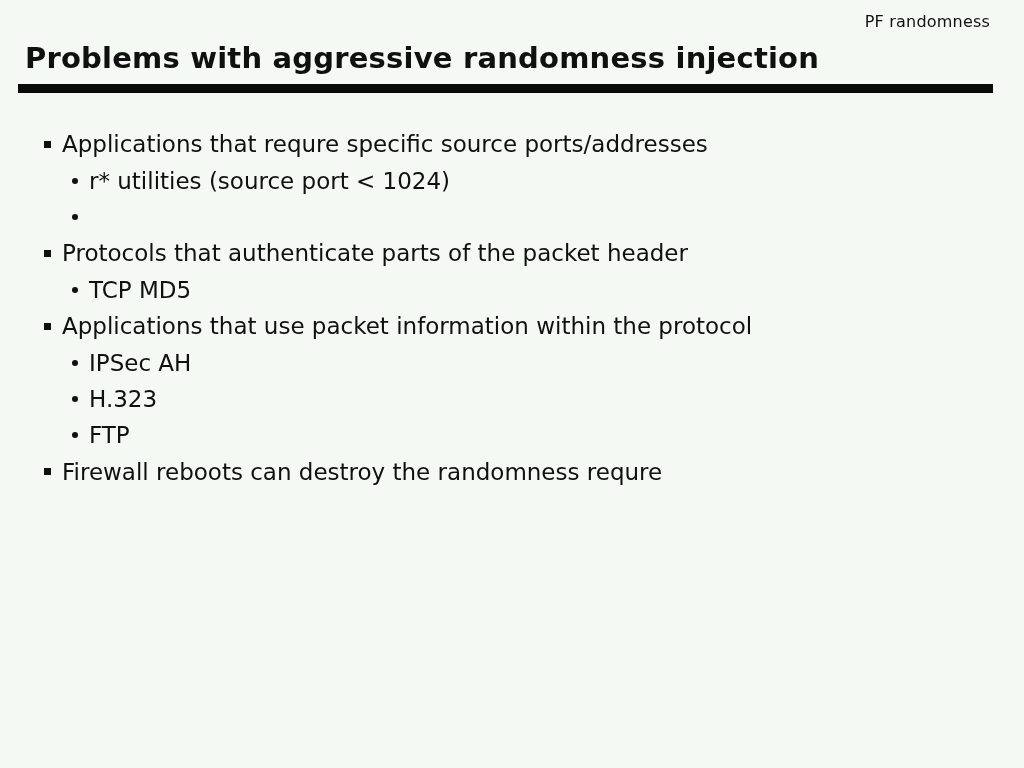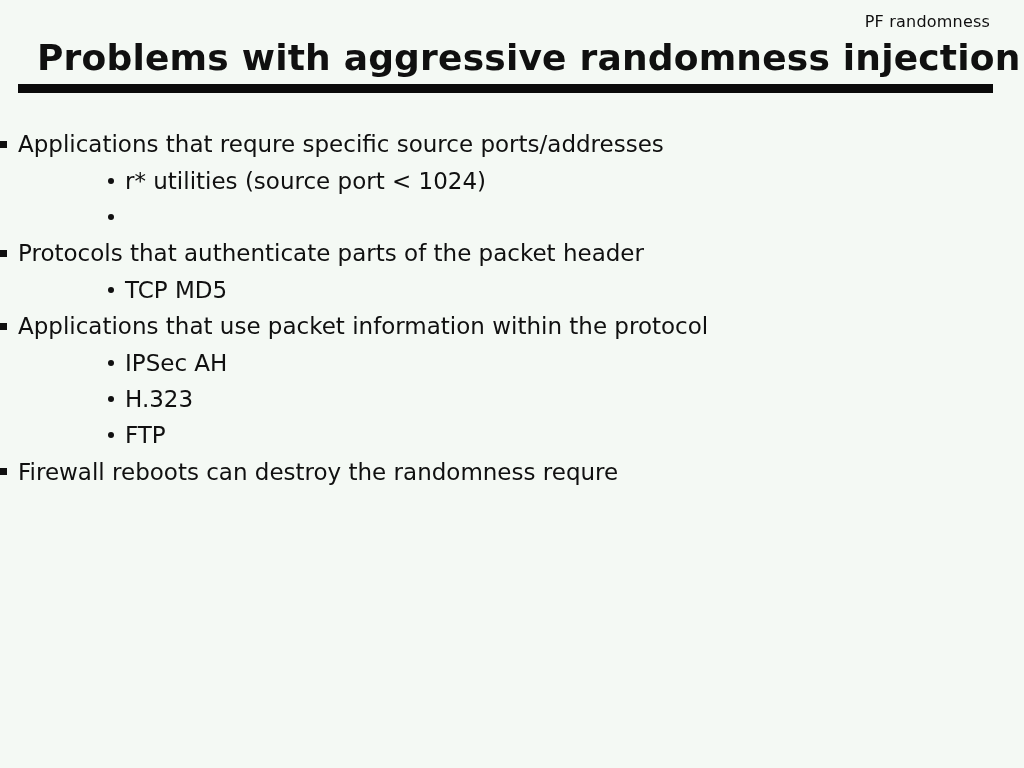--- a/index.html
+++ b/index.html
@@ -14,38 +14,38 @@
     font-family:"DejaVu Sans", sans-serif;
     color:var(--text);
   }
   .slide{position:relative;width:1024px;height:763px;}
   .corner-label{
     position:absolute;top:12px;right:34px;
     font-size:16px;line-height:20px;
     letter-spacing:0.2px;
   }
   .title{
-    position:absolute;top:36px;left:37px;
-    font-size:36px;font-weight:bold;line-height:44px;
+    position:absolute;top:36px;left:25px;
+    font-size:29px;font-weight:bold;line-height:44px;
     letter-spacing:0.2px;white-space:nowrap;
   }
   .rule{
     position:absolute;left:18px;top:84px;
     width:975px;height:9px;background:var(--rule);
   }
   .bullet-list{
     position:absolute;left:0;top:126px;right:0;
     margin:0;padding:0;list-style:none;
   }
   .row{
     height:36.4px;display:flex;align-items:center;
     font-size:23px;white-space:nowrap;
   }
-  .row.l1{}
-  .row.l2{padding-left:108px;}
+  .row.l1{padding-left:44px;}
+  .row.l2{padding-left:72px;}
   .sq{
     width:7px;height:7px;background:var(--text);
     margin-right:11px;flex:0 0 auto;
   }
   .dot{
     width:6px;height:6px;border-radius:50%;background:var(--text);
     margin-right:11px;flex:0 0 auto;
   }
 </style>
 </head>

